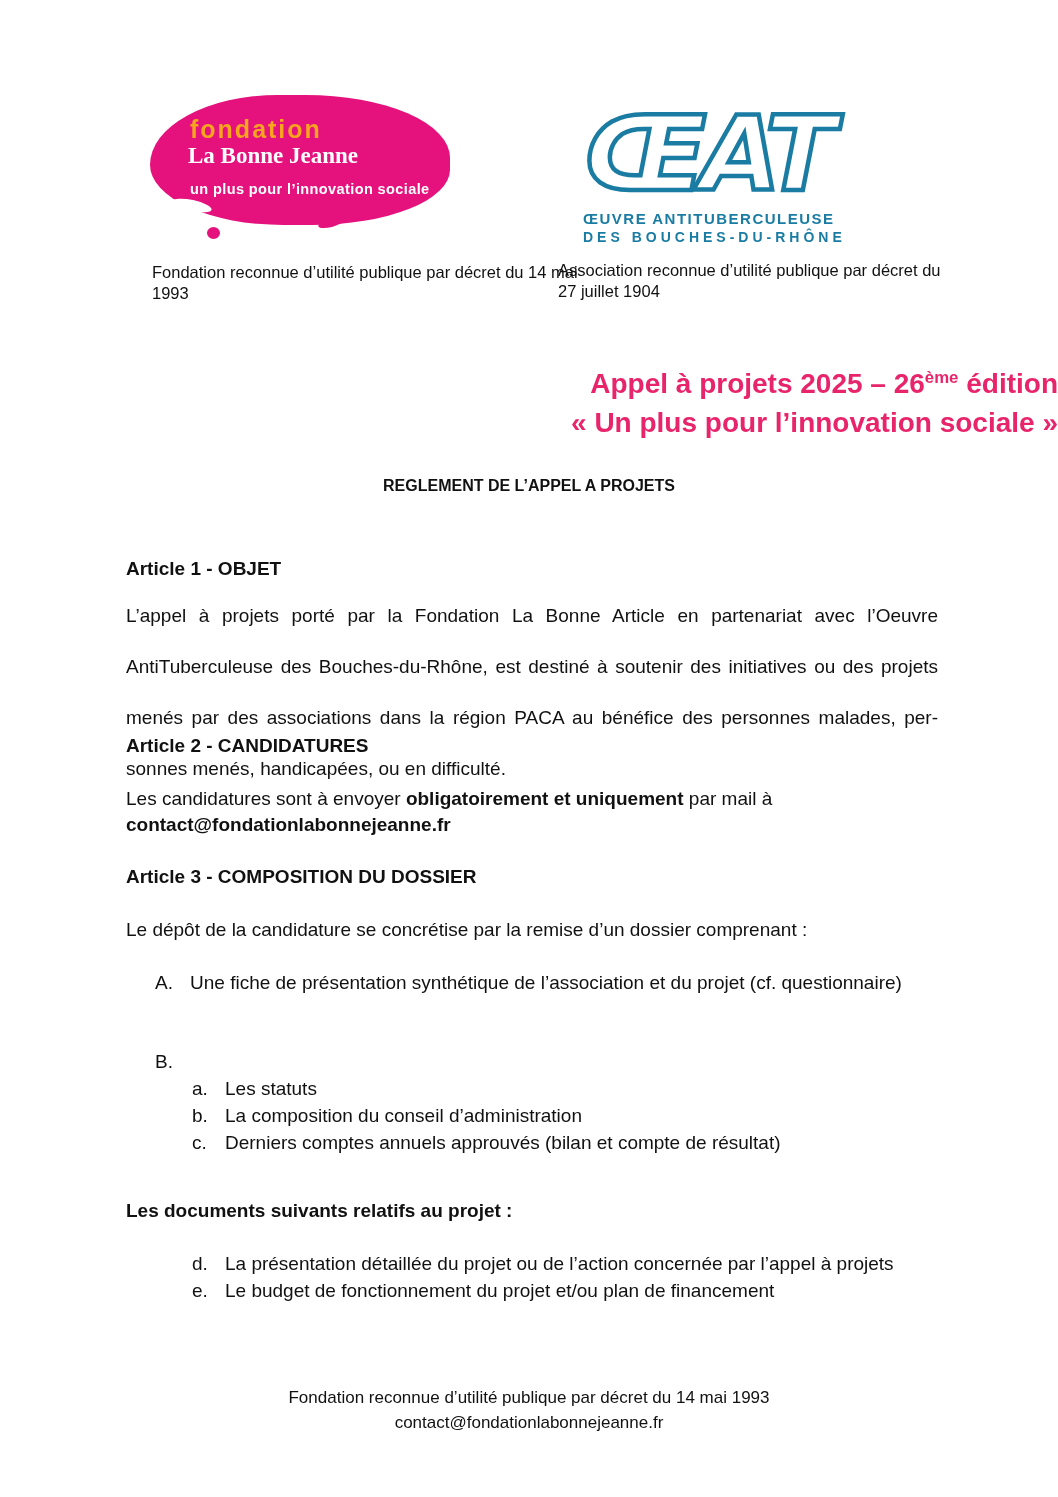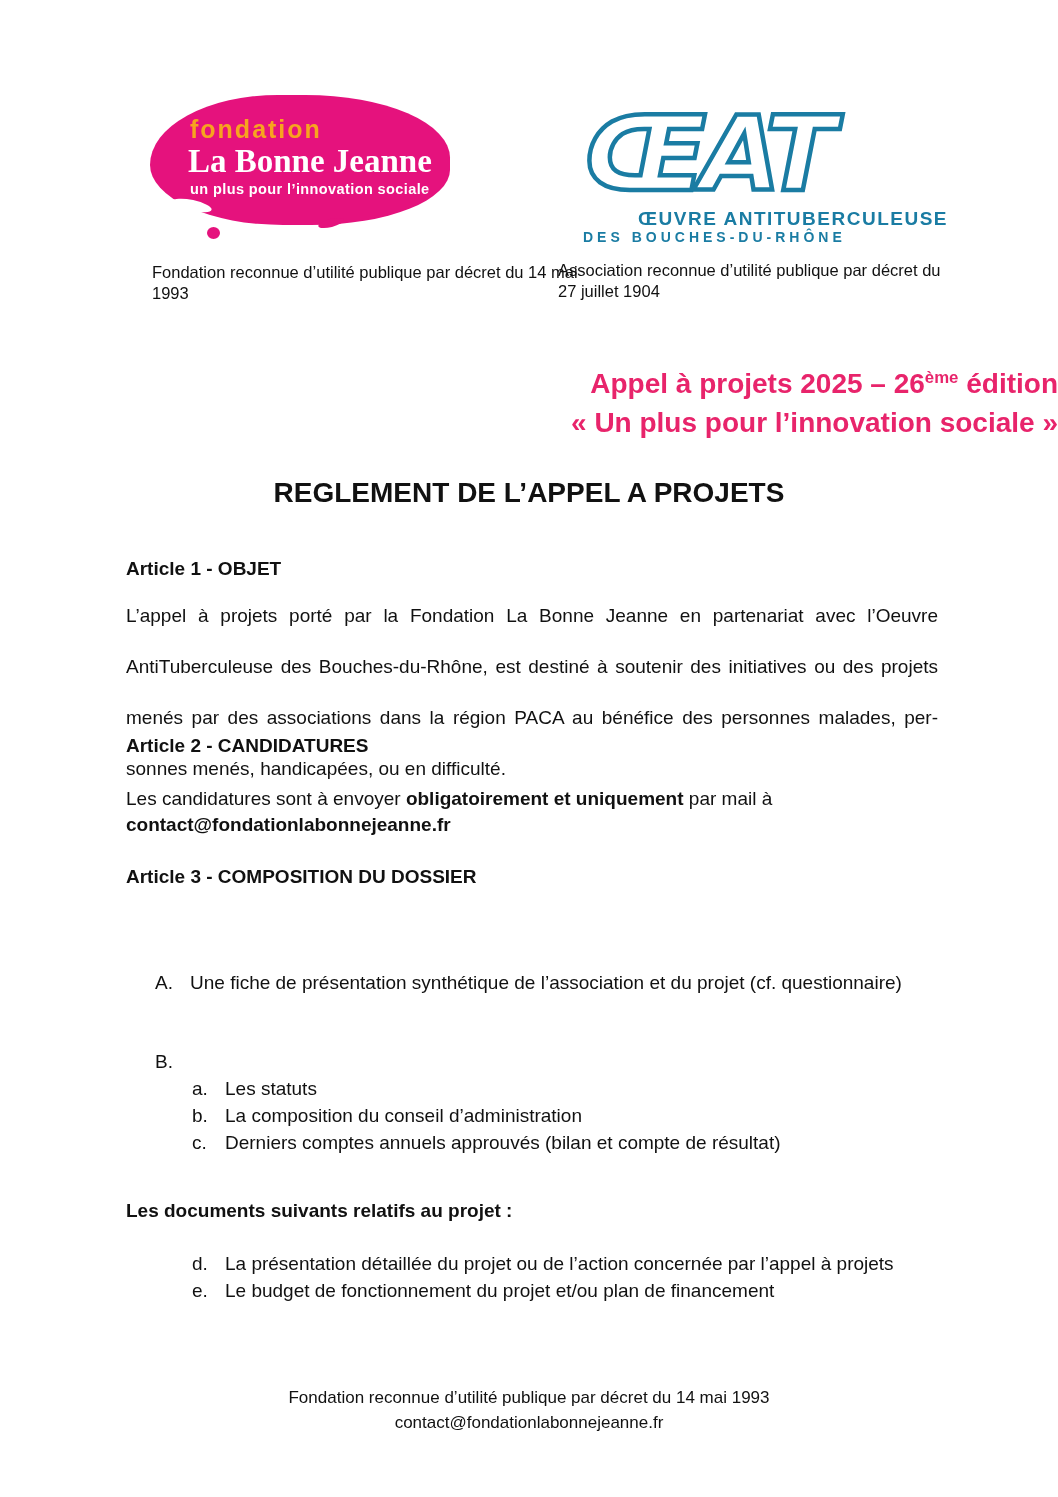--- a/index.html
+++ b/index.html
@@ -35,54 +35,54 @@
     position:absolute; left:168px; top:124px; width:26px; height:8px;
     background:#e5127d; border-radius:50%; transform:rotate(-14deg);
   }
   .brand-word-top {
     position:absolute; left:40px; top:20px;
     font-size:25px; font-weight:bold; letter-spacing:2px; color:#f7a41f;
   }
   .brand-name {
     position:absolute; left:38px; top:48px;
     font-family:"Liberation Serif", serif;
-    font-size:33px; font-weight:bold; color:#ffffff; white-space:nowrap;
+    font-size:23px; font-weight:bold; color:#ffffff; white-space:nowrap;
   }
   .brand-tagline {
     position:absolute; left:40px; top:86px;
     font-size:14.5px; font-weight:bold; letter-spacing:0.4px; color:#ffffff; white-space:nowrap;
   }
 
   
   .brand-right { position:absolute; left:583px; top:98px; width:365px; height:150px; }
   .oeat-svg { display:block; }
   .org-line1 {
-    font-size:19px; font-weight:bold; color:#1a7ca3;
-    letter-spacing:1.5px; white-space:nowrap; line-height:18px;text-align:right;
+    font-size:15px; font-weight:bold; color:#1a7ca3;
+    letter-spacing:1.5px; white-space:nowrap; line-height:18px;
   }
   .org-line2 {
     font-size:14px; font-weight:bold; color:#1a7ca3;
     letter-spacing:4px; white-space:nowrap; line-height:19px;
   }
 
   
   .caption { position:absolute; font-size:16.5px; line-height:21px; color:#111; }
   .caption-left  { left:152px; top:262px; width:430px; }
   .caption-right { left:558px; top:260px; width:400px; }
 
   
   .doc-title {
     position:absolute; left:0; top:358px; width:100%;
     text-align:right; font-weight:bold; font-size:28px; line-height:39px;
     color:#e8246b;
   }
   .doc-title sup { font-size:60%; vertical-align:super; }
   .doc-subtitle {
     position:absolute; left:0; top:477px; width:100%;
-    text-align:center; font-weight:bold; font-size:28px; color:#111;
+    text-align:center; font-weight:bold; font-size:16px; color:#111;
   }
 
   
   .abs { position:absolute; left:126px; width:812px; font-size:19px; line-height:25.5px; }
   .h-article { font-weight:bold; }
   .pline { display:block; }
   .pline.just { text-align:justify; }
   .pline.just::after { content:""; display:inline-block; width:100%; }
   .bold { font-weight:bold; }
 
@@ -127,33 +127,34 @@
 
   <div class="doc-title">
     <span><span>Appel à projets 2025 – 26</span><sup>ème</sup><span> édition</span></span><br>
     <span>« Un plus pour l’innovation sociale »</span>
   </div>
 
   <div class="doc-subtitle">REGLEMENT DE L’APPEL A PROJETS</div>
 
   <div class="abs h-article" style="top:556px;">Article 1 - OBJET</div>
   <div class="abs" style="top:603px;">
-    <span class="pline just">L’appel à projets porté par la Fondation La Bonne Jeanne en partenariat avec l’Oeuvre</span>
+    <span class="pline just">L’appel à projets porté par la Fondation La Bonne Article en partenariat avec l’Oeuvre</span>
     <span class="pline just">AntiTuberculeuse des Bouches-du-Rhône, est destiné à soutenir des initiatives ou des projets</span>
     <span class="pline just">menés par des associations dans la région PACA au bénéfice des personnes malades, per-</span>
     <span class="pline">sonnes menés, handicapées, ou en difficulté.</span>
   </div>
 
   <div class="abs h-article" style="top:733px;">Article 2 - CANDIDATURES</div>
   <div class="abs" style="top:786px;">
     <span>Les candidatures sont à envoyer </span><span class="bold">obligatoirement et uniquement</span><span> par mail à</span><br>
     <span class="bold">contact@fondationlabonnejeanne.fr</span>
   </div>
 
   <div class="abs h-article" style="top:864px;">Article 3 - COMPOSITION DU DOSSIER</div>
+  <div class="abs" style="top:917px;">Le dépôt de la candidature se concrétise par la remise d’un dossier comprenant :</div>
 
   <div class="abs item" style="top:970px;">
     <span class="marker">A.</span>
     <span>Une fiche de présentation synthétique de l’association et du projet (cf. questionnaire)</span>
   </div>
   <div class="abs item" style="top:1023px;">
     <span class="marker">B.</span>
   </div>
 
   <div class="abs" style="top:1075px;">

